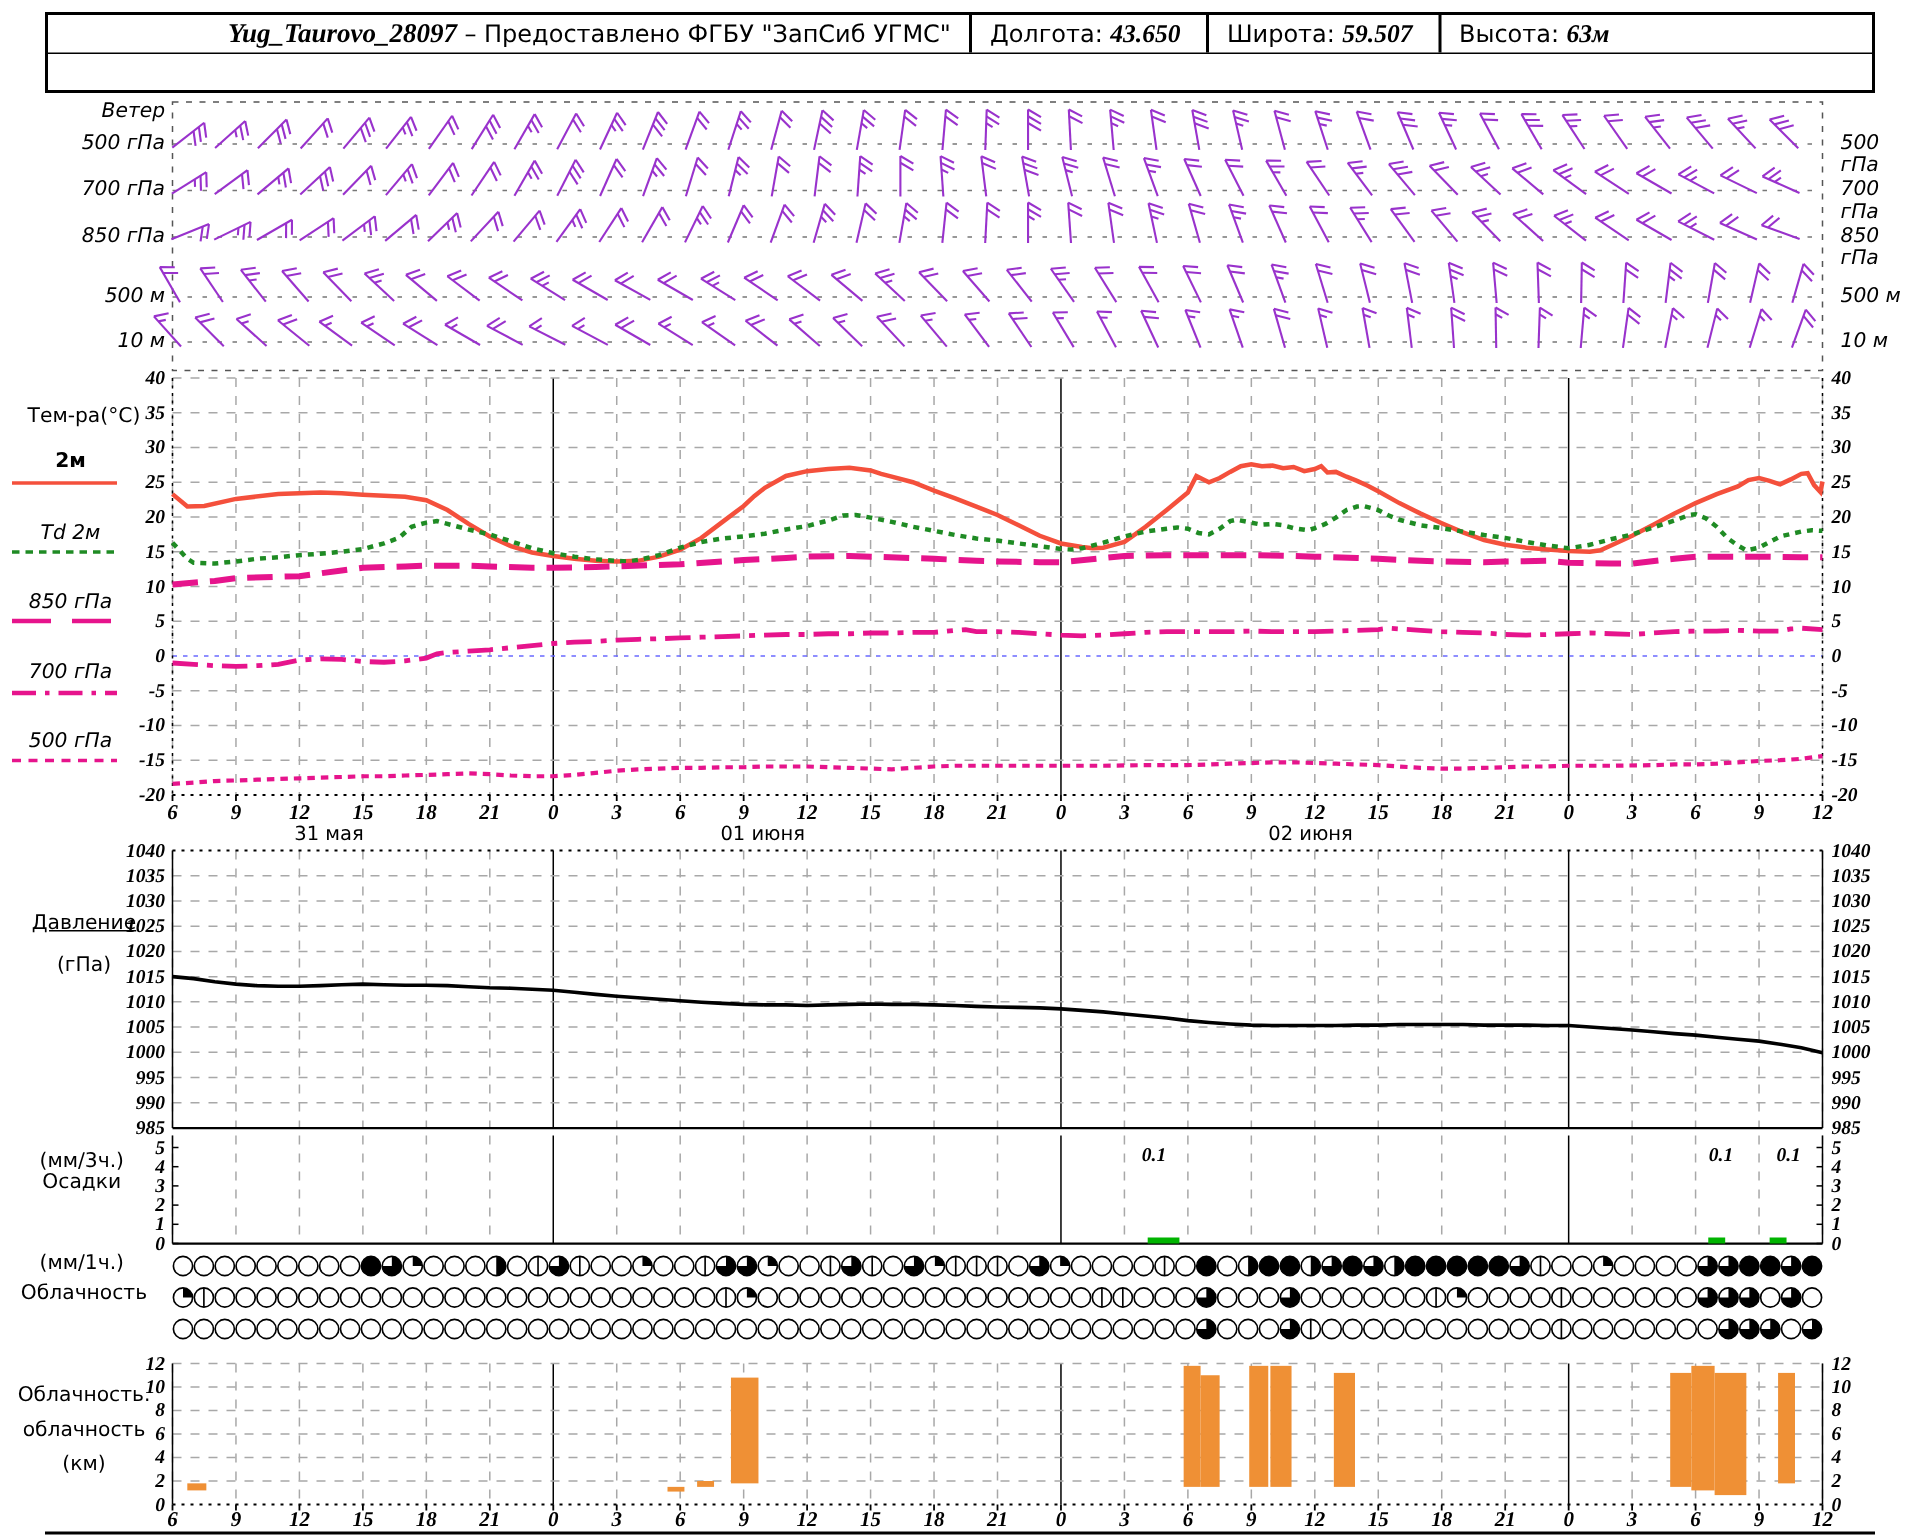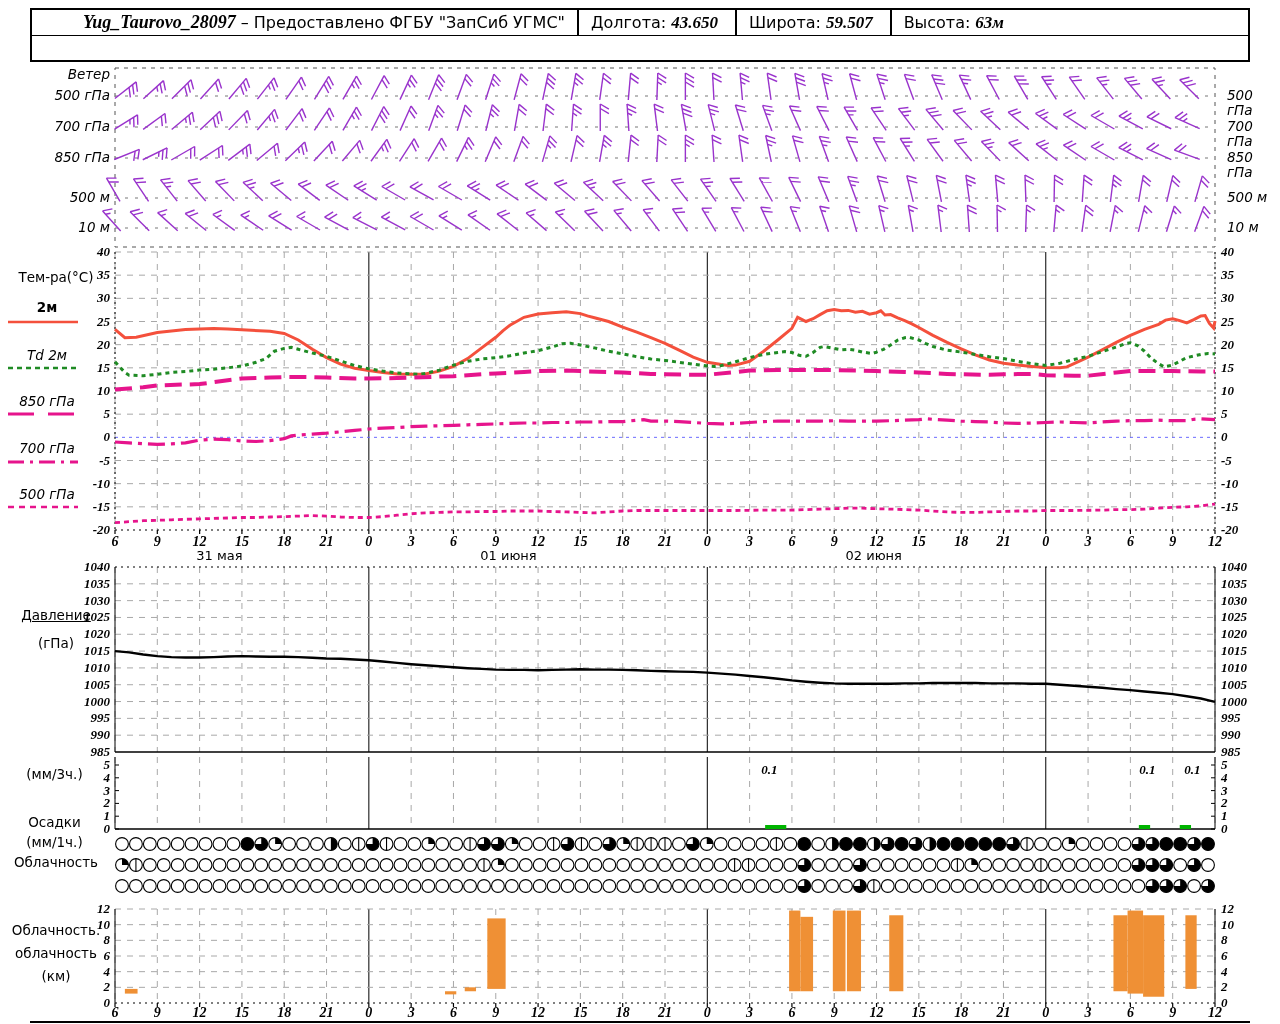--- a/index.html
+++ b/index.html
@@ -5,21 +5,21 @@
   html,body{margin:0;padding:0;background:#fff;}
   body{width:1280px;height:1024px;position:relative;overflow:hidden;
        font-family:"DejaVu Sans",sans-serif;color:#000;}
   #chart-area{position:absolute;left:0;top:0;width:1280px;height:1024px;}
   .hdr{position:absolute;left:30px;top:8px;width:1220px;height:54px;
        border:2px solid #000;box-sizing:border-box;background:#fff;}
   .hrow{display:flex;align-items:center;height:25px;white-space:nowrap;}
   .hrow1{border-bottom:1px solid #000;}
   .lbl{font:16px "DejaVu Sans",sans-serif;}
   .val{font:bold italic 17px "Liberation Serif",serif;font-style:italic;font-weight:bold;}
-  .station{font:bold italic 18px "Liberation Serif",serif;font-style:italic;font-weight:bold;margin-left:51px;}
+  .station{font:bold italic 18px "Liberation Serif",serif;font-style:italic;font-weight:bold;margin-left:120px;}
   .model{font:bold 17px "Liberation Serif",serif;font-weight:bold;}
   .sep{border-left:2px solid #000;height:25px;margin:0 12px;}
   .sp{margin:0 5px;}
   .llab{position:absolute;font:13.5px "DejaVu Sans",sans-serif;line-height:15px;}
   .rlab{position:absolute;font:13.5px "DejaVu Sans",sans-serif;line-height:15px;}
   svg text{fill:#000;}
   .ax{font:bold italic 13px "Liberation Serif",serif;}
   .axh{font:bold italic 14px "Liberation Serif",serif;}
   .dt{font:13px "DejaVu Sans",sans-serif;}
   .pl{font:bold italic 13px "Liberation Serif",serif;}
@@ -1817,20 +1817,20 @@
 <div class="llab" style="left:2px;top:300px;width:90px;text-align:center;font-weight:bold;">2м</div>
 <div class="llab" style="left:2px;top:348px;width:90px;text-align:center;font-style:italic;">Td  2м</div>
 <div class="llab" style="left:2px;top:394px;width:90px;text-align:center;font-style:italic;">850 гПа</div>
 <div class="llab" style="left:2px;top:441px;width:90px;text-align:center;font-style:italic;">700 гПа</div>
 <div class="llab" style="left:2px;top:487px;width:90px;text-align:center;font-style:italic;">500 гПа</div>
 
 <div class="llab" style="left:2px;top:608px;width:108px;text-align:center;text-decoration:underline;">Давление</div>
 <div class="llab" style="left:2px;top:636px;width:108px;text-align:center;">(гПа)</div>
 
 <div class="llab" style="left:2px;top:757px;width:105px;text-align:center;margin-top:10px;">(мм/3ч.)</div>
-<div class="llab" style="left:2px;top:815px;width:105px;text-align:center;">Осадки</div>
+<div class="llab" style="left:2px;top:781px;width:105px;text-align:center;">Осадки</div>
 <div class="llab" style="left:2px;top:805px;width:105px;text-align:center;margin-top:30px;">(мм/1ч.)</div>
 
 <div class="llab" style="left:2px;top:855px;width:108px;text-align:center;">Облачность</div>
 
 <div class="llab" style="left:2px;top:923px;width:108px;text-align:center;">Облачность.</div>
 <div class="llab" style="left:2px;top:946px;width:108px;text-align:center;">облачность</div>
 <div class="llab" style="left:2px;top:969px;width:108px;text-align:center;">(км)</div>
 
 </body></html>

